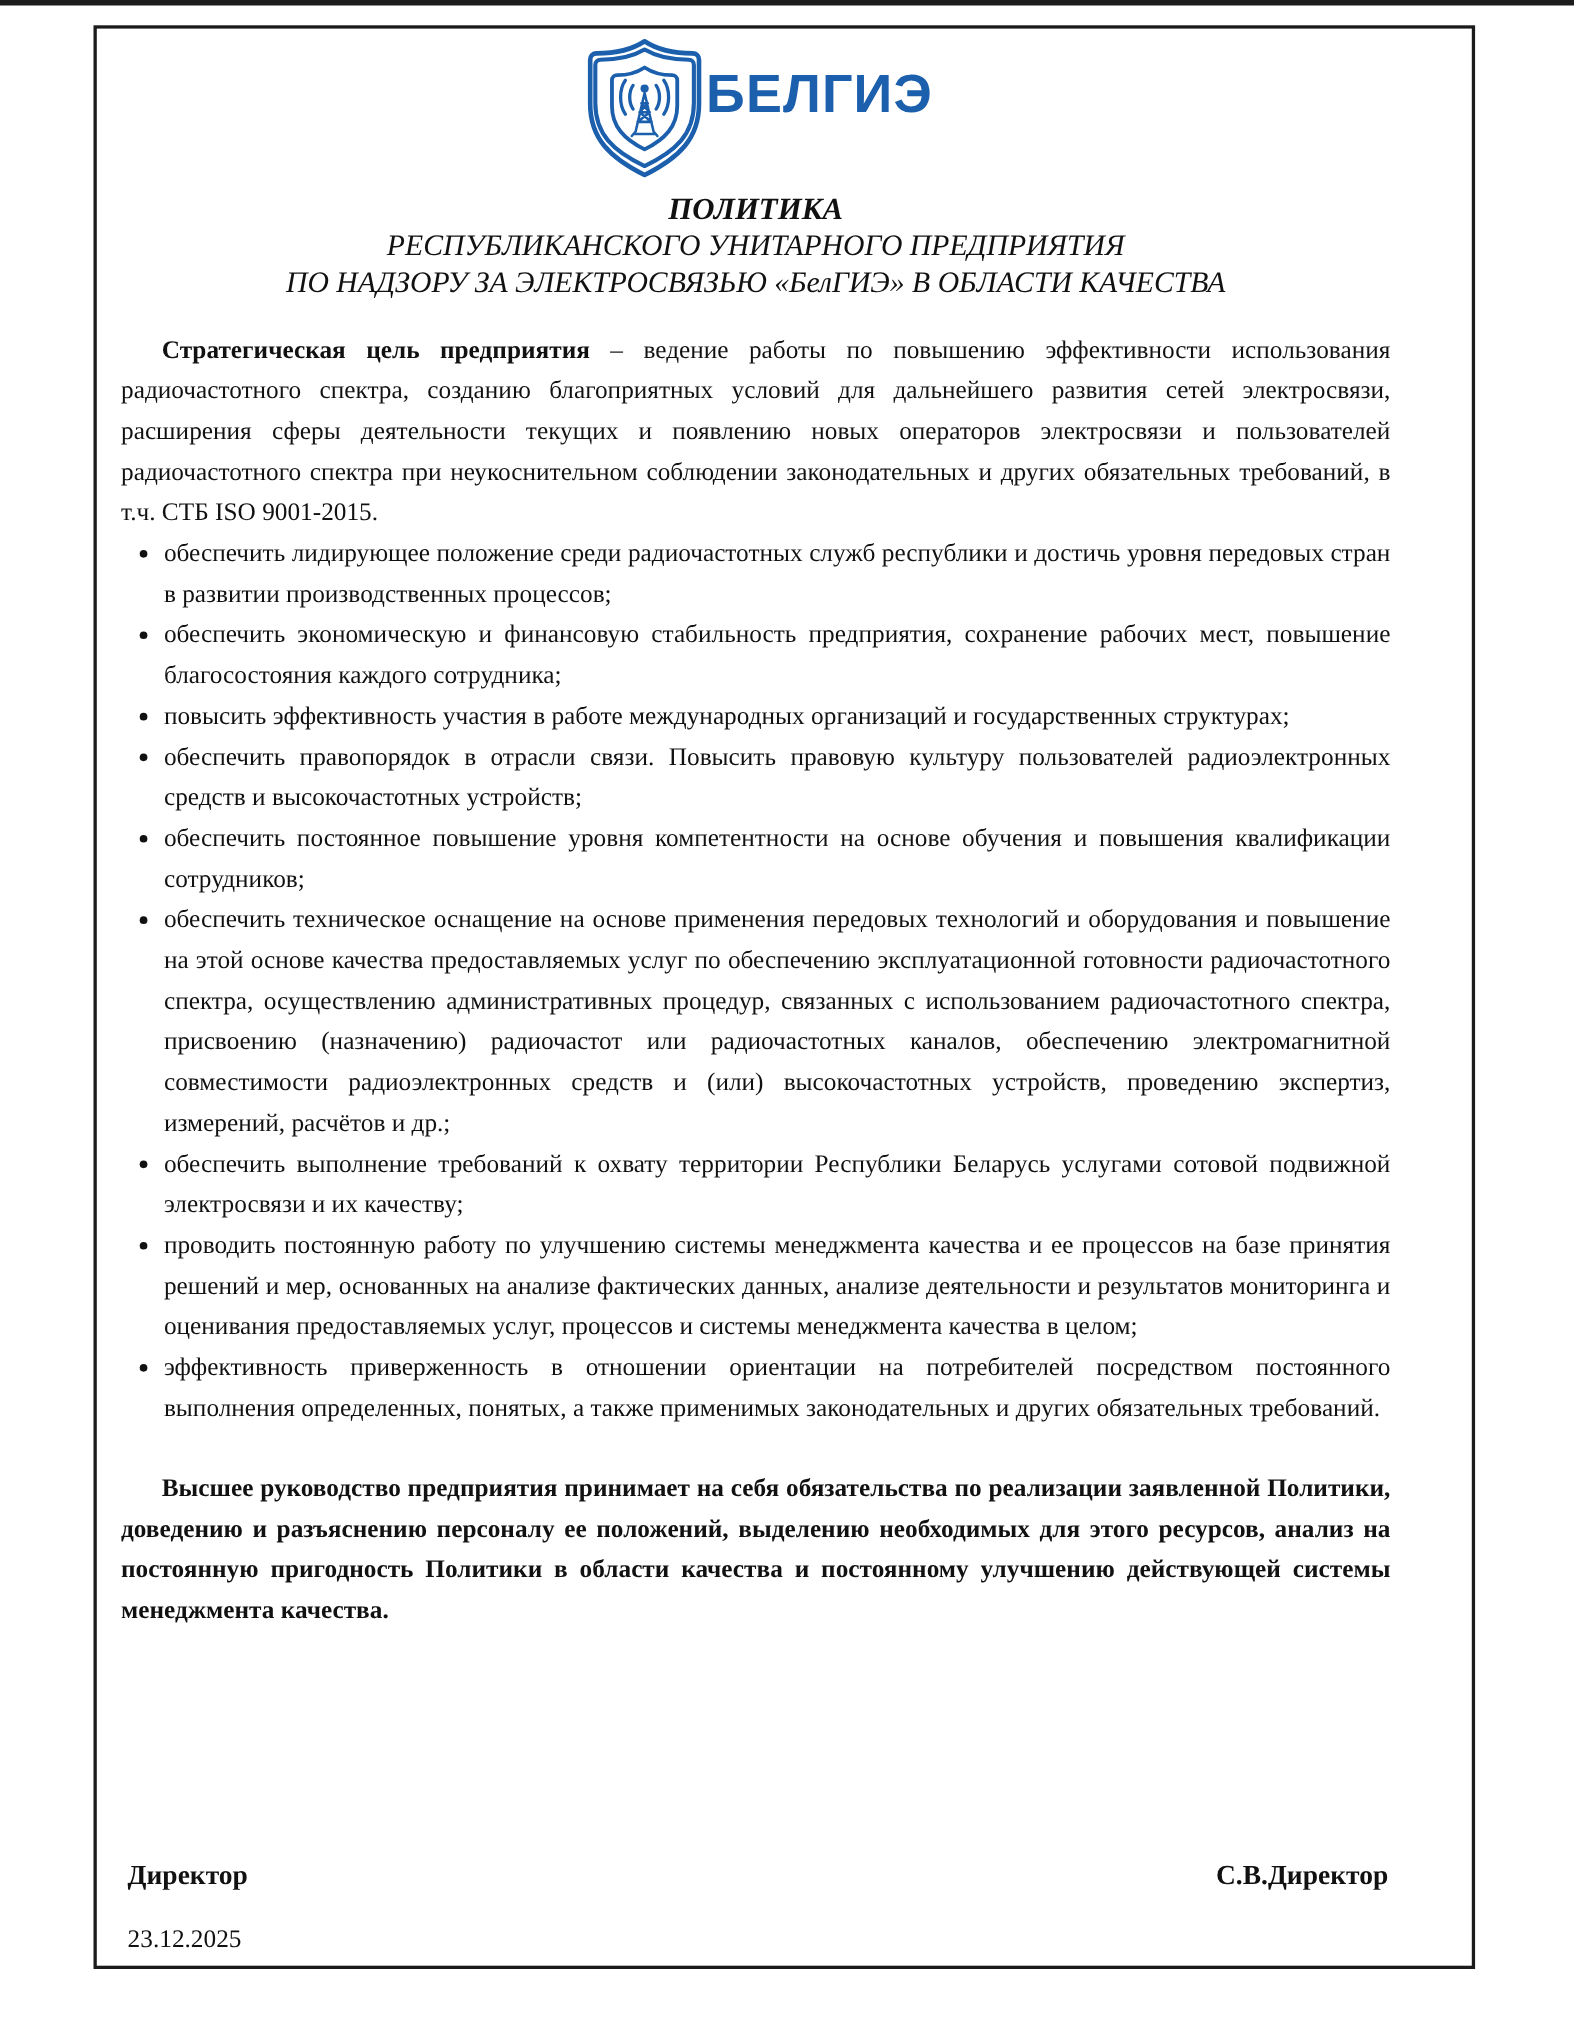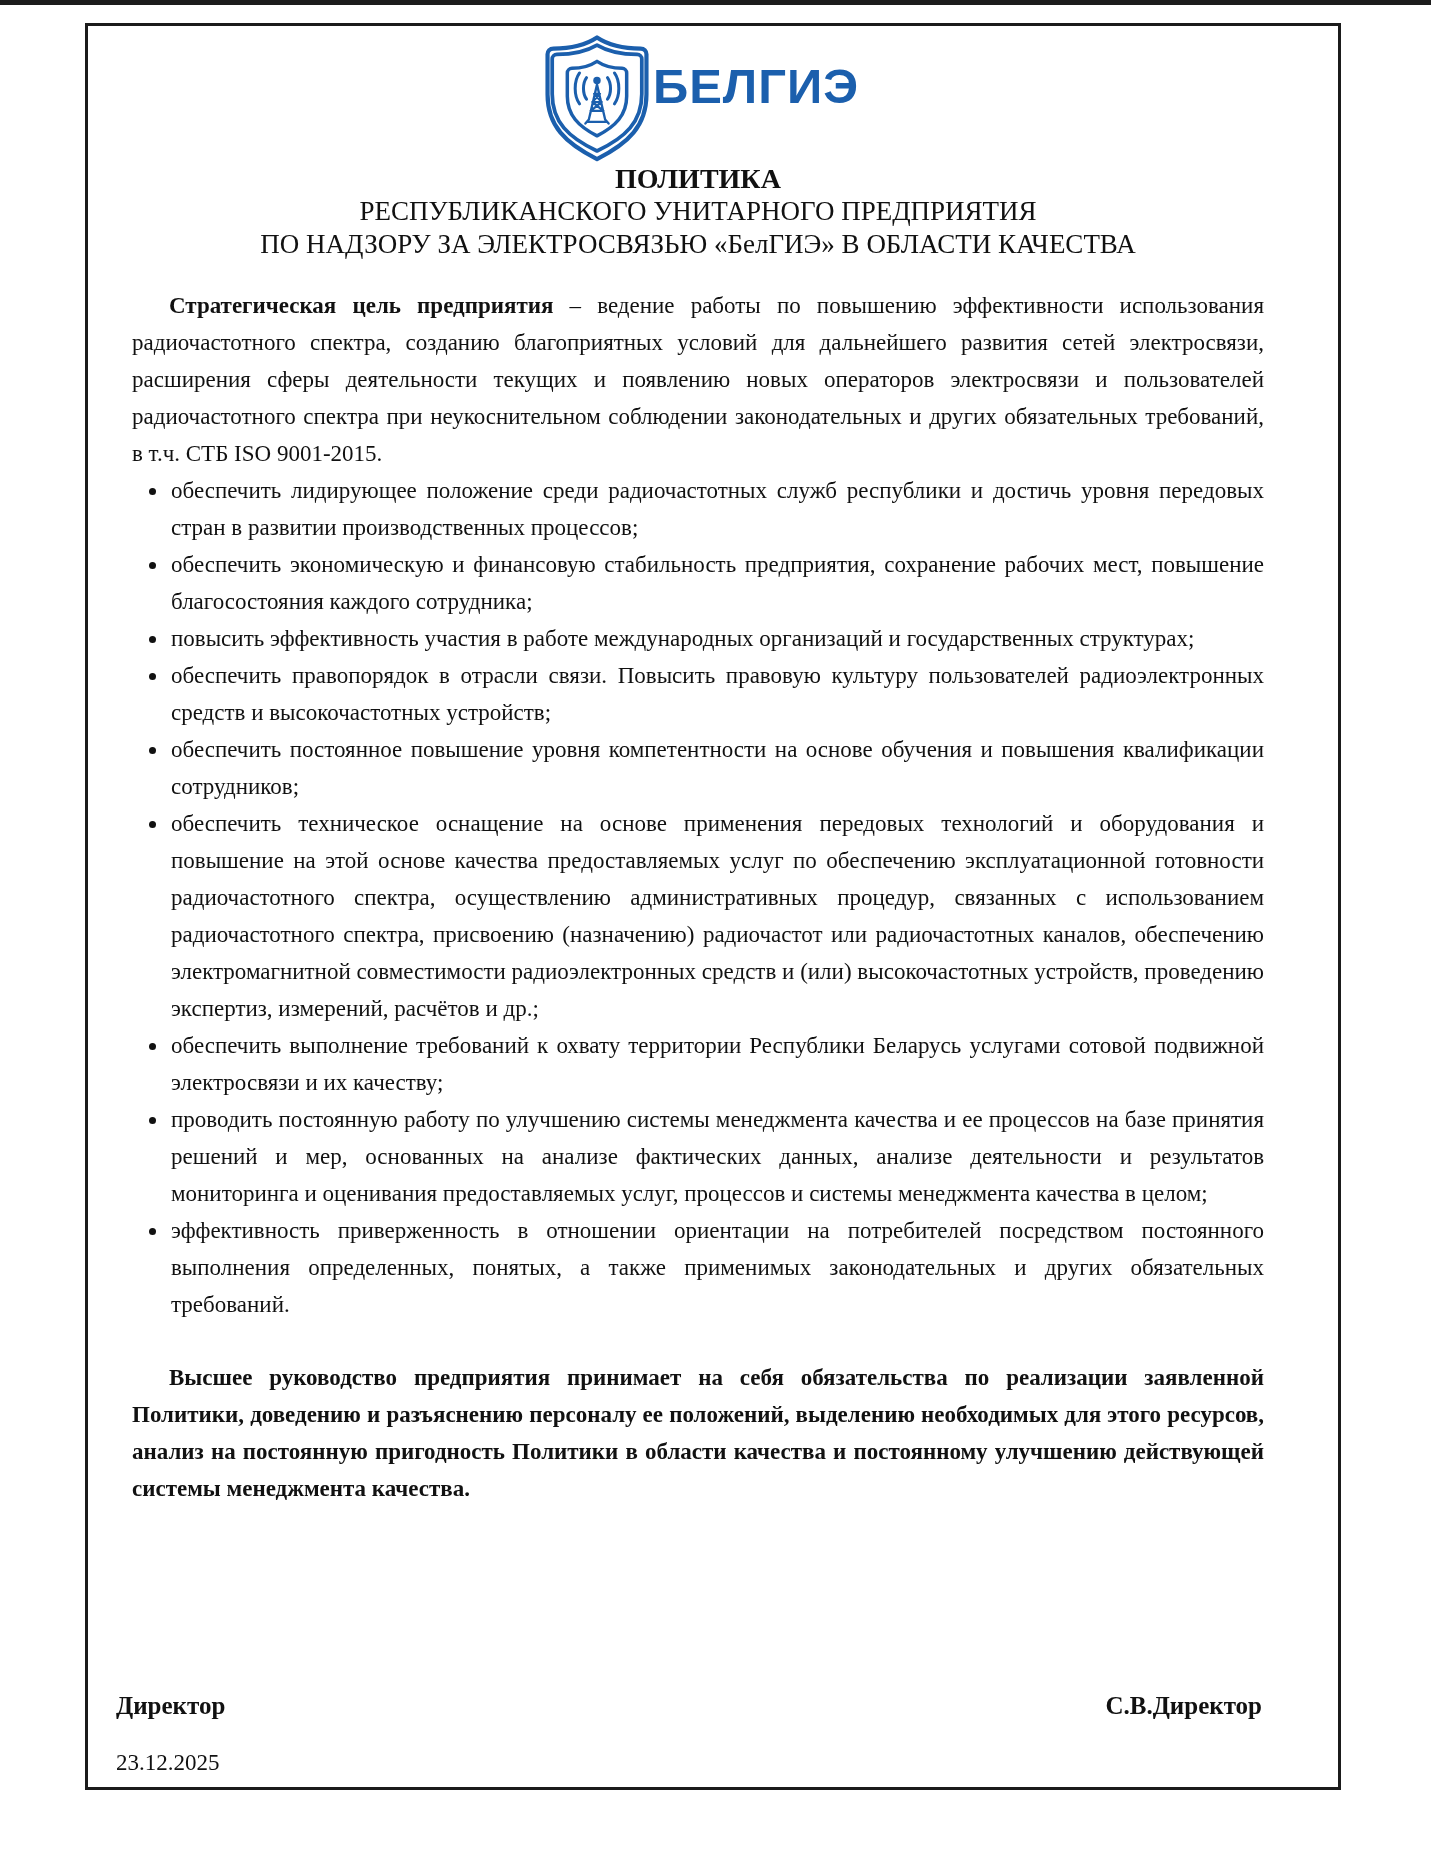--- a/index.html
+++ b/index.html
@@ -19,21 +19,21 @@
     top: 0; left: 0;
     width: 1431px; height: 5px;
     background: #1c1c1c;
   }
   .page {
     position: absolute;
     left: 85px; top: 23px;
     width: 1256px; height: 1767px;
     border: 3px solid #1b1b1b;
     box-sizing: border-box;
-    padding: 6px 74px 0 44px;
+    padding: 6px 74px 0 22px;
     overflow: hidden;
     background: #ffffff;
   }
   
   .logo {
     height: 128px;
     margin-top: 2px;
     display: flex;
     justify-content: center;
     align-items: center;
@@ -43,23 +43,24 @@
     font-family: "Liberation Sans", sans-serif;
     font-weight: bold;
     font-size: 49px;
     letter-spacing: 1px;
     color: #1b5fad;
     margin-left: -4px;
     transform: translateY(-12px);
   }
   
   .title-block {
-    margin-top: 0;
+    margin-top: 12px;
     text-align: center;
     line-height: 33px;
+    font-style: italic;
   }
   .title-main { font-size: 28px; font-weight: bold; }
   .title-sub  { font-size: 27px; font-weight: normal; }
   
   .doc-par {
     margin: 0;
     margin-top: 36px;
     font-size: 23px;
     line-height: 37px;
     text-align: justify;

